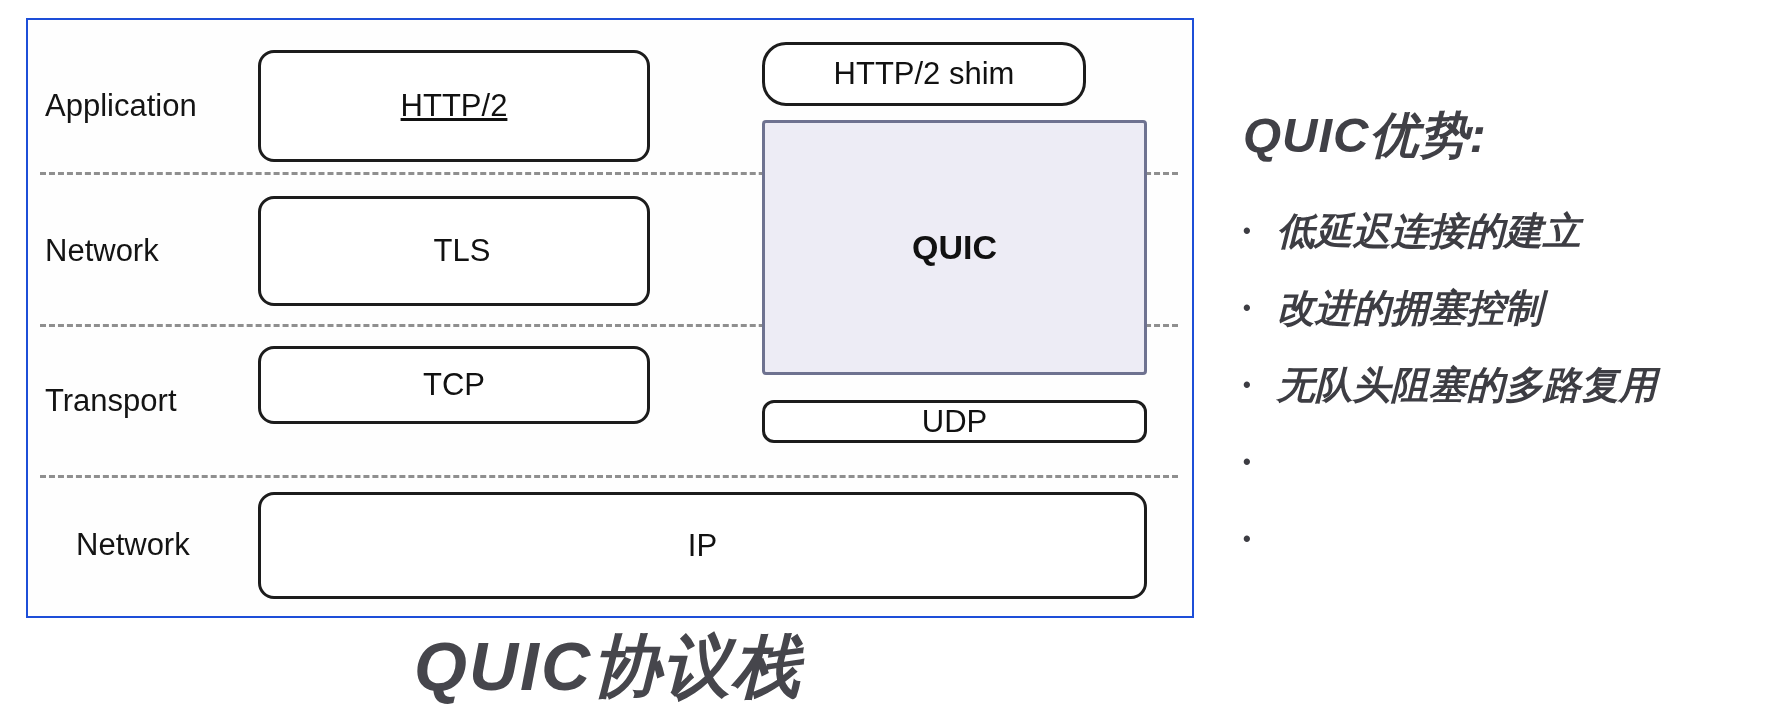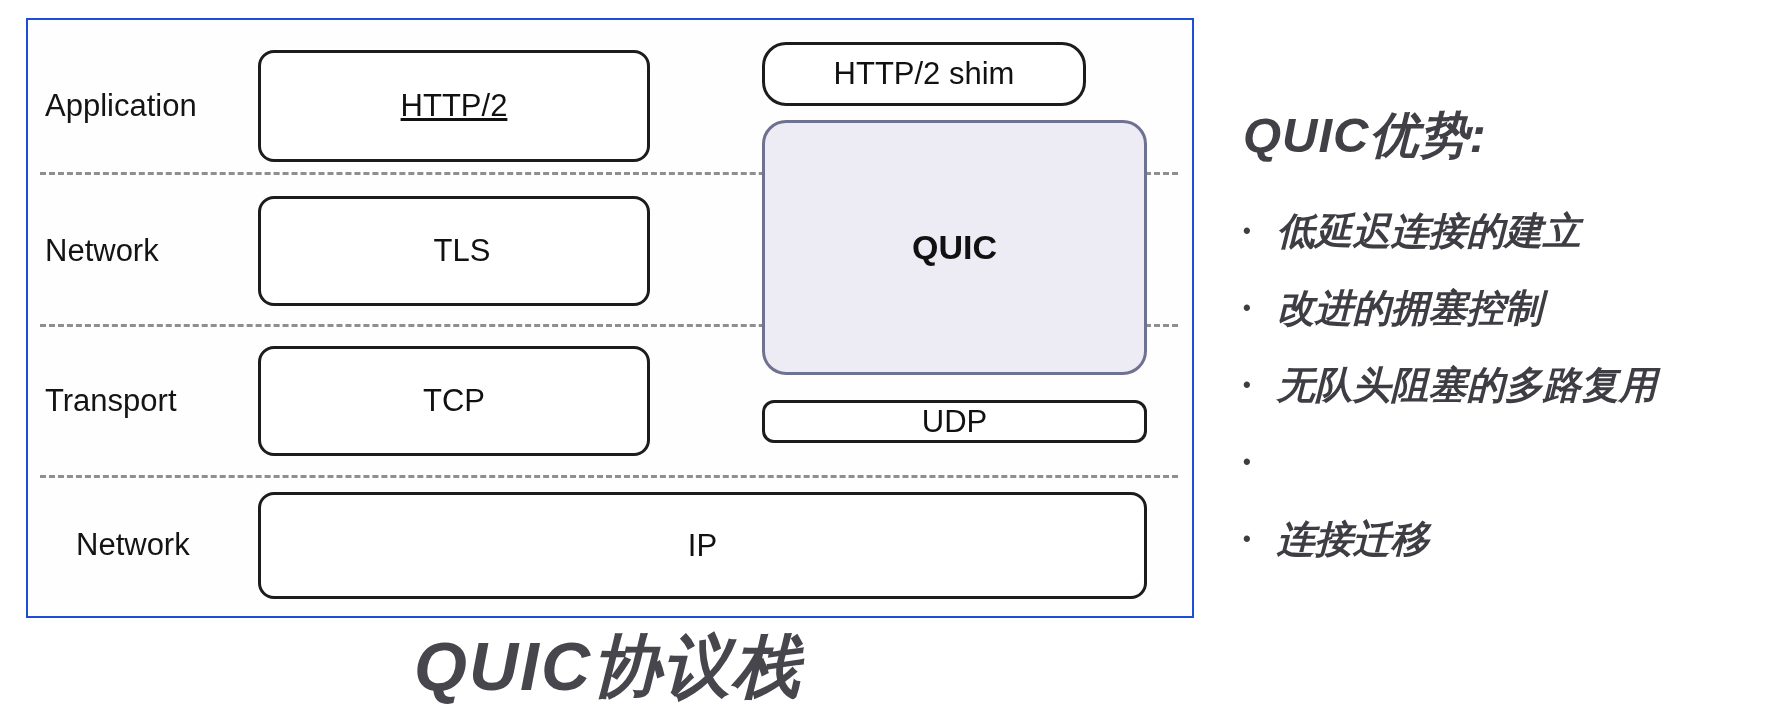--- a/index.html
+++ b/index.html
@@ -61,29 +61,29 @@
     border-radius: 16px;
     display: flex;
     align-items: center;
     justify-content: center;
     font-size: 31px;
     color: #111111;
     z-index: 1;
   }
   .pbox-http2 { left: 230px; top: 30px;  width: 392px; height: 112px; text-decoration: underline; }
   .pbox-tls   { left: 230px; top: 176px; width: 392px; height: 110px; padding-left: 16px; }
-  .pbox-tcp   { left: 230px; top: 326px; width: 392px; height: 110px; }
+  .pbox-tcp   { left: 230px; top: 326px; width: 392px; height: 78px; }
   .pbox-ip    { left: 230px; top: 472px; width: 889px; height: 107px; }
   .pbox-shim  { left: 734px; top: 22px;  width: 324px; height: 64px;  border-radius: 24px; }
   .pbox-udp   { left: 734px; top: 380px; width: 385px; height: 43px;  border-radius: 12px; }
   .pbox-quic  {
     left: 734px; top: 100px; width: 385px; height: 255px;
     background: #edecf5;
     border: 3px solid #6e7290;
-    border-radius: 24px;
+    border-radius: 4px;
     font-weight: bold;
     font-size: 34px;
     z-index: 2;
   }
 
   
   .caption {
     position: absolute;
     left: 26px;
     top: 634px;
@@ -179,18 +179,17 @@
       </li>
       <li class="adv-item">
         <span class="adv-dot">•</span>
         <span>无队头阻塞的多路复用</span>
       </li>
       <li class="adv-item">
         <span class="adv-dot">•</span>
       </li>
       <li class="adv-item">
         <span class="adv-dot">•</span>
-        <span>连接迁移</span>
       </li>
     </ul>
   </div>
 
 </div>
 
 </body></html>

